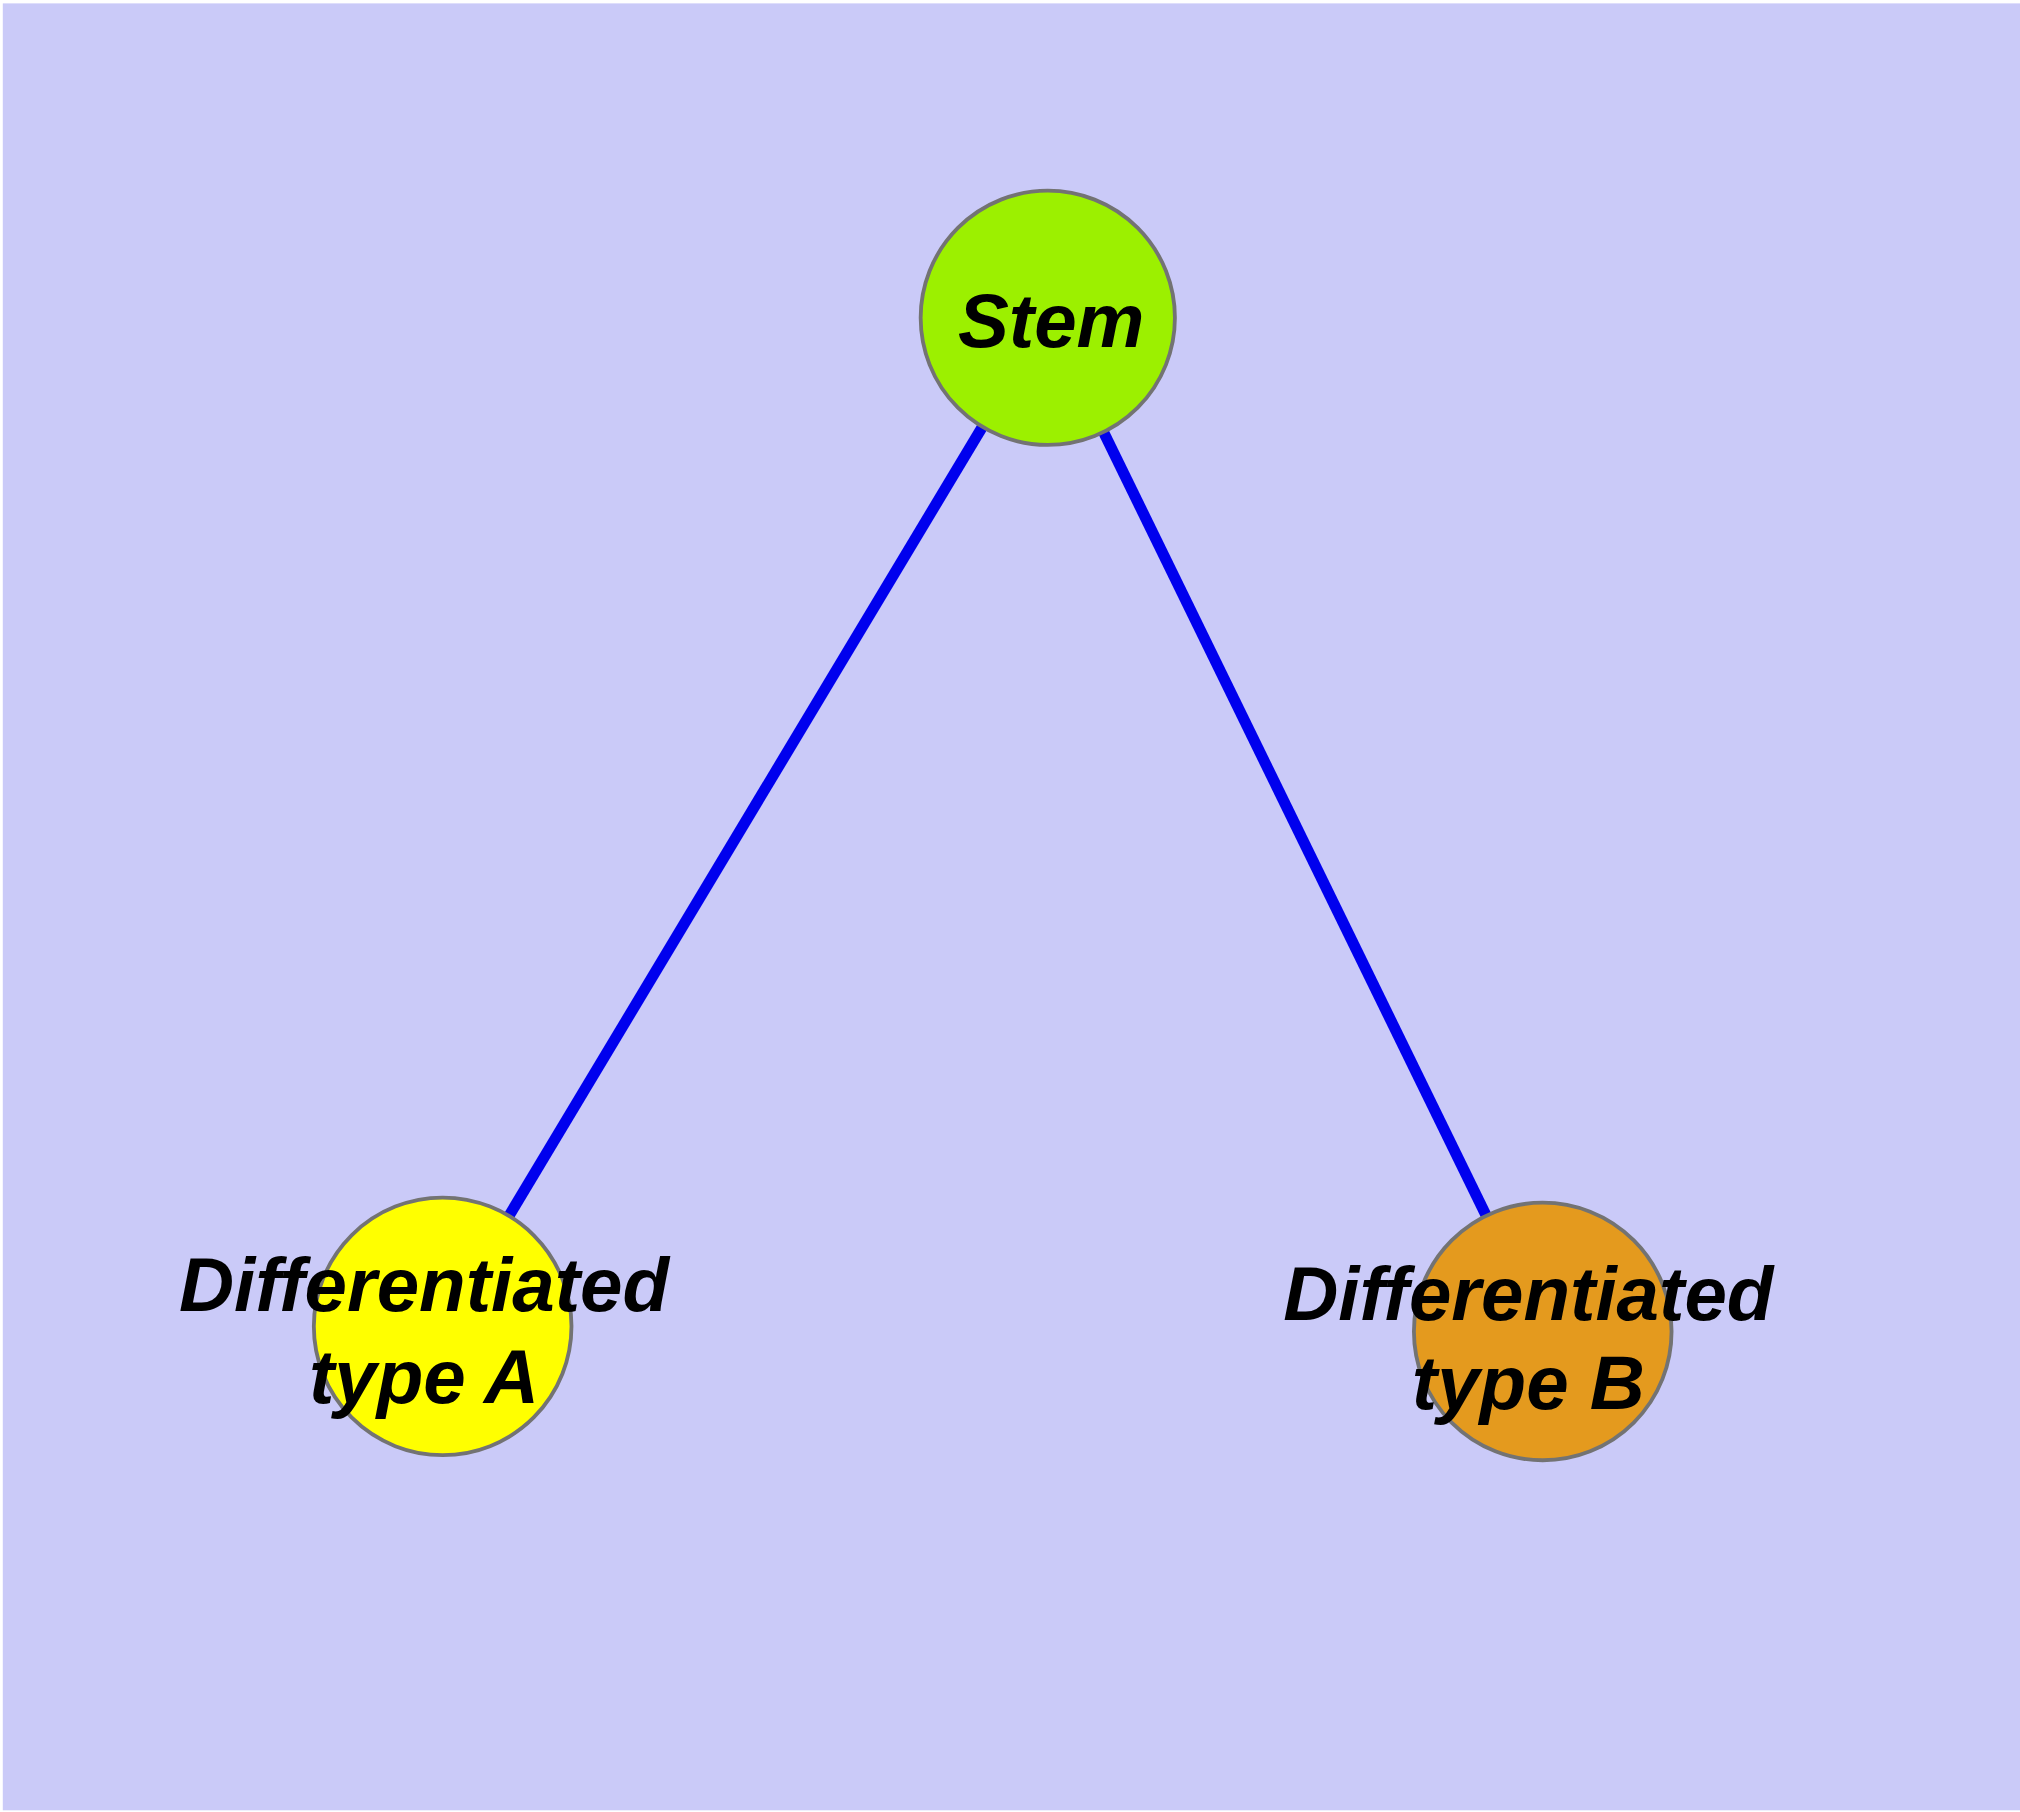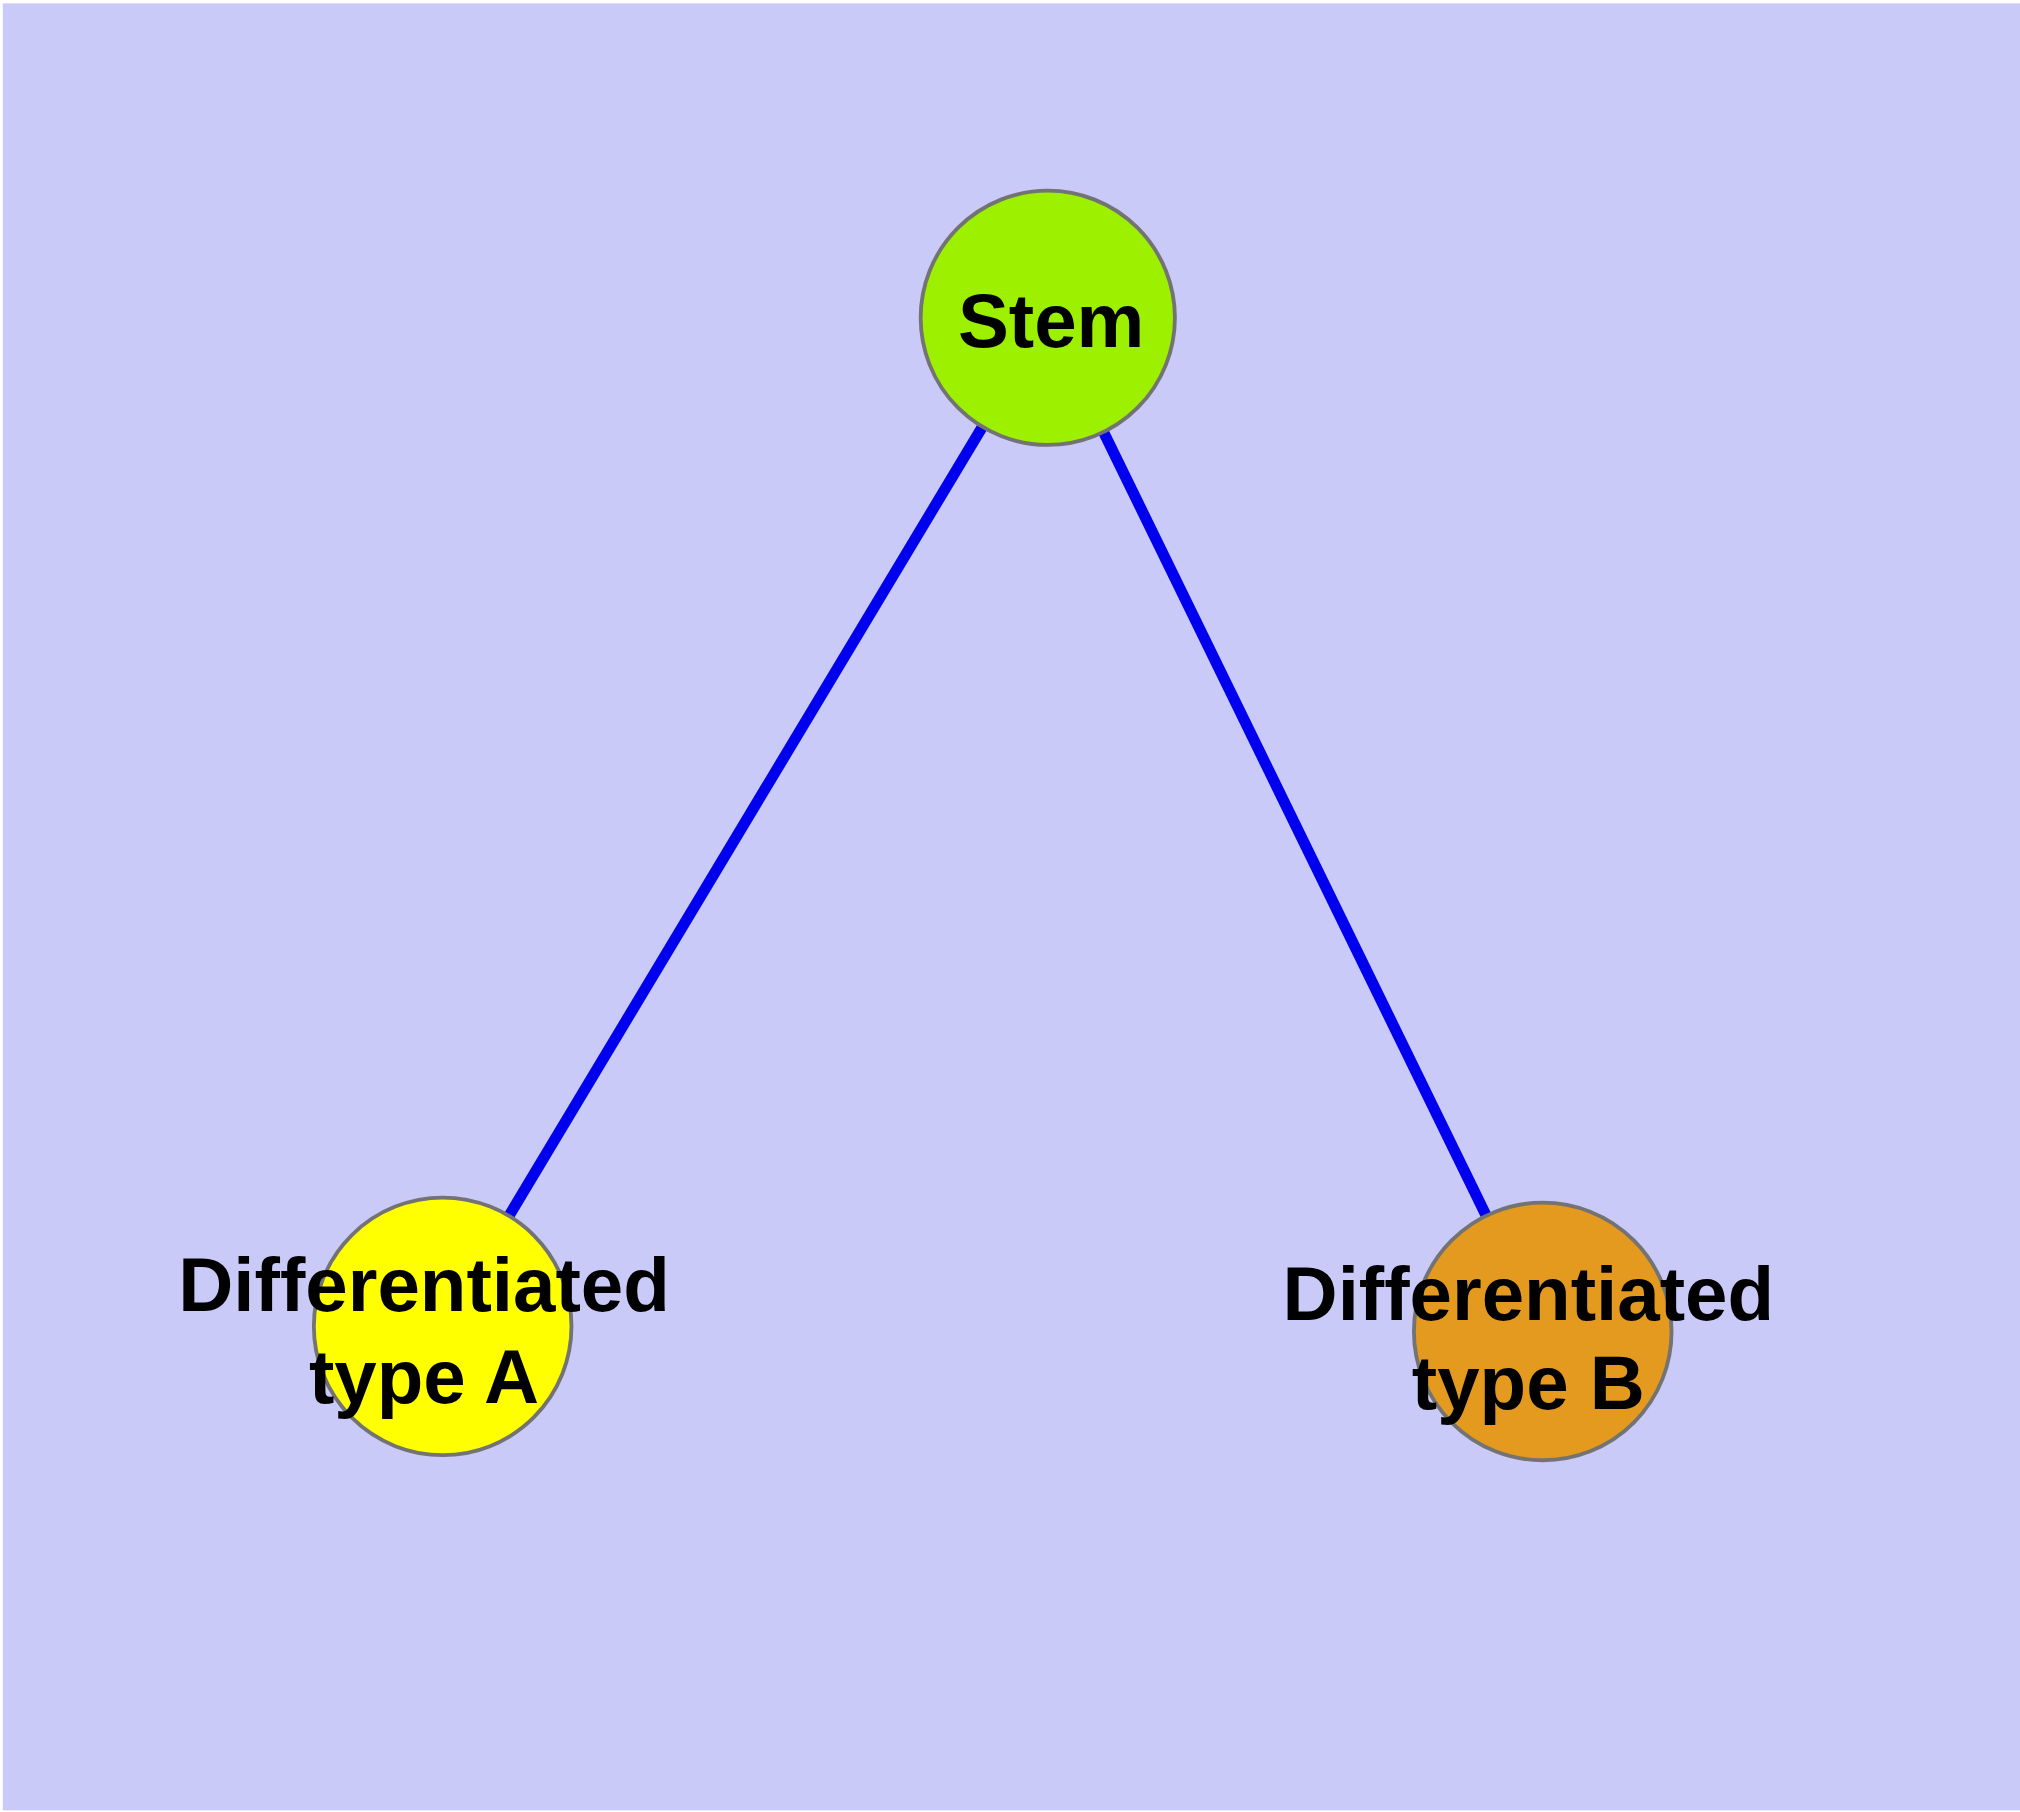--- a/index.html
+++ b/index.html
@@ -6,20 +6,21 @@
     margin: 0;
     padding: 0;
     background: #ffffff;
     width: 2021px;
     height: 1812px;
     overflow: hidden;
   }
   .canvas-wrap {
     width: 1766px;
     height: 1812px;
+    font-style: italic;
   }
   svg {
     display: block;
   }
   .node-label {
     font-family: "Liberation Sans", "DejaVu Sans", sans-serif;
     font-weight: bold;
     font-size: 90px;
     fill: #000000;
     text-anchor: middle;

